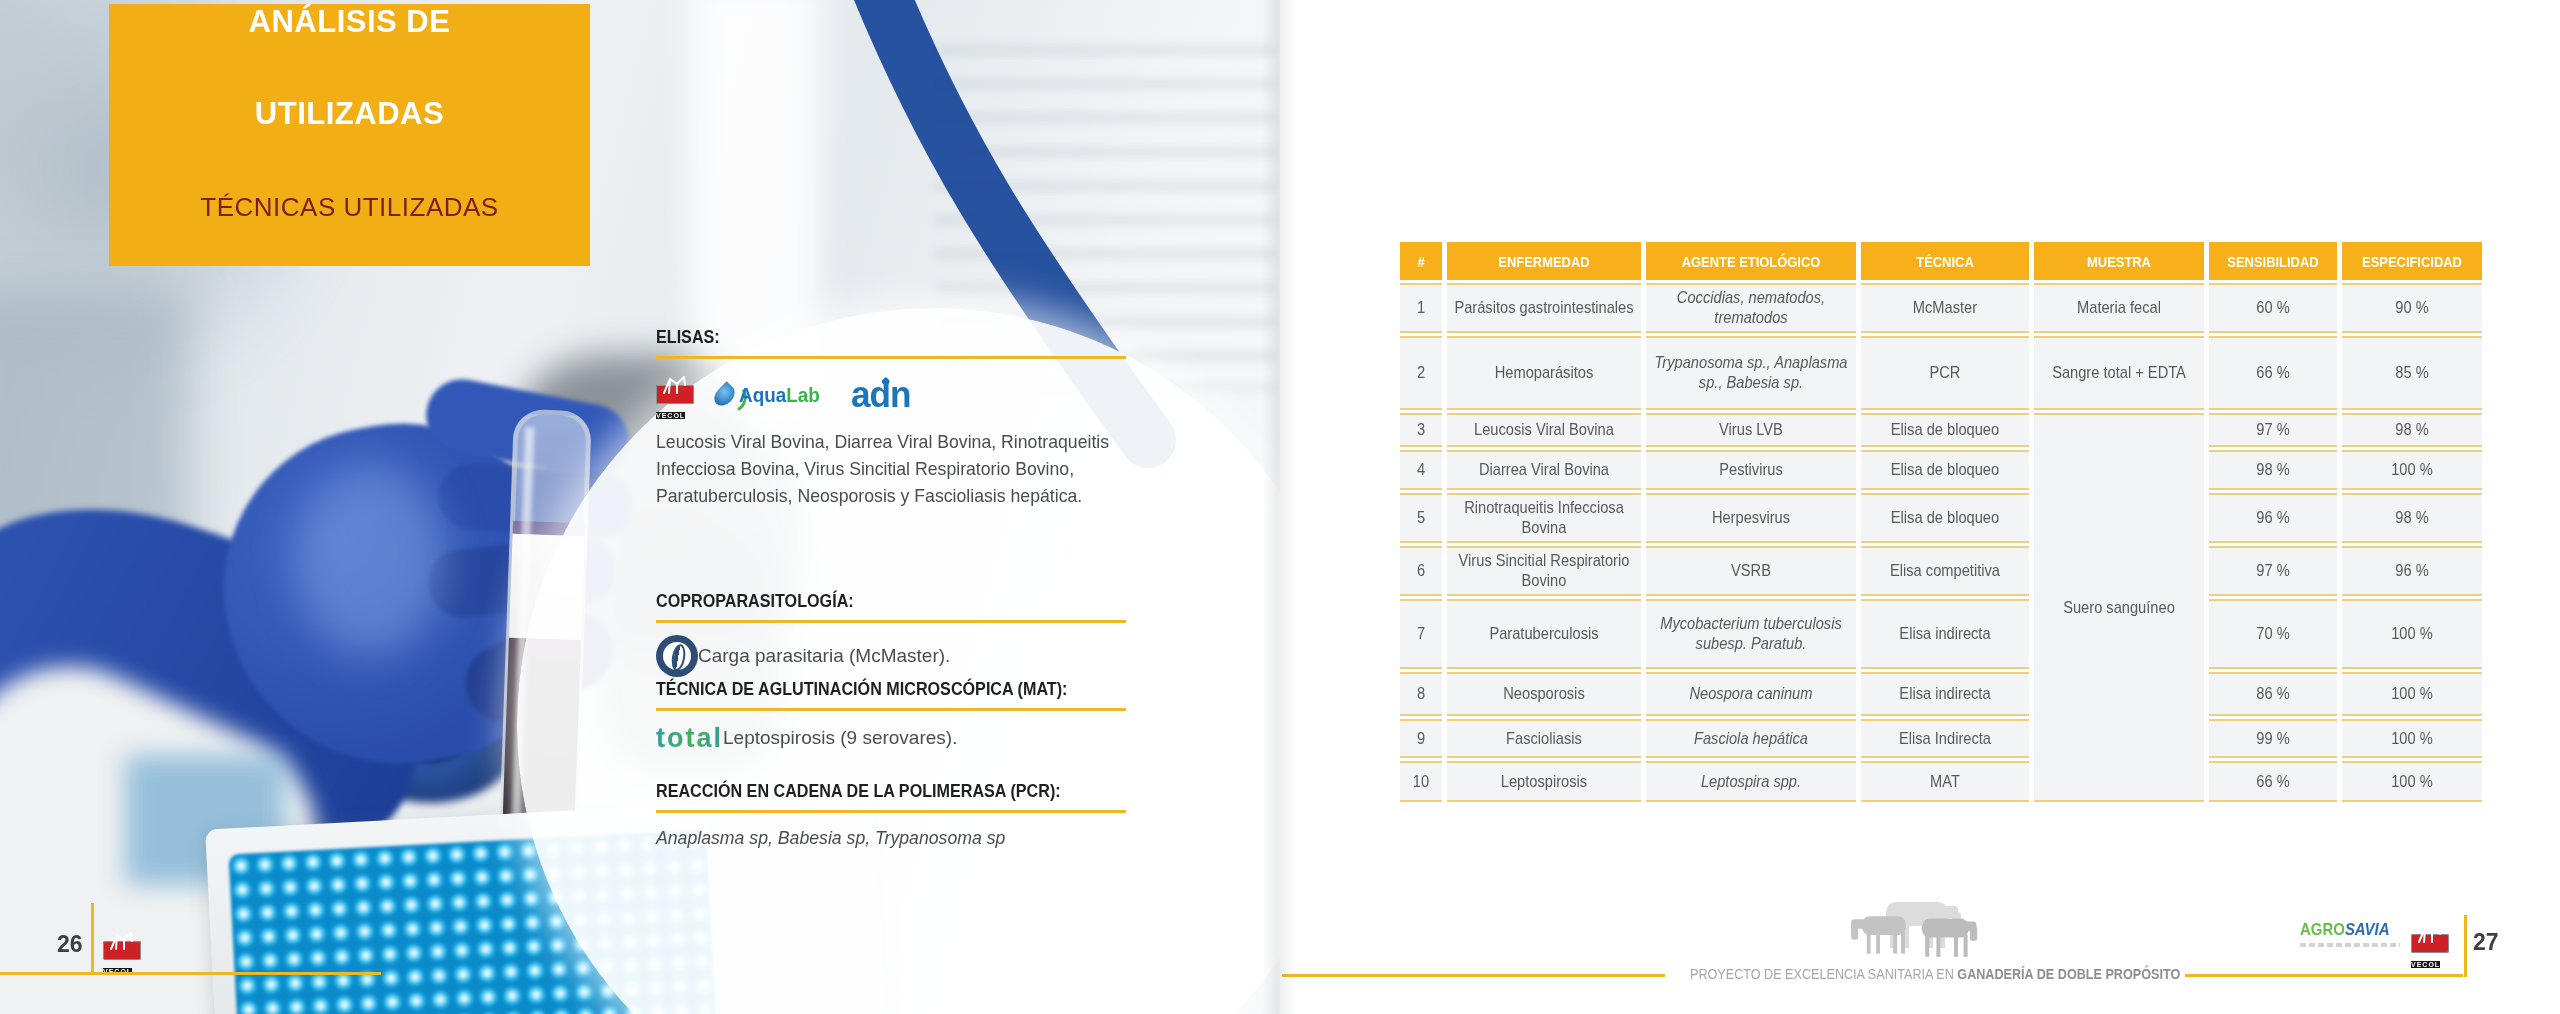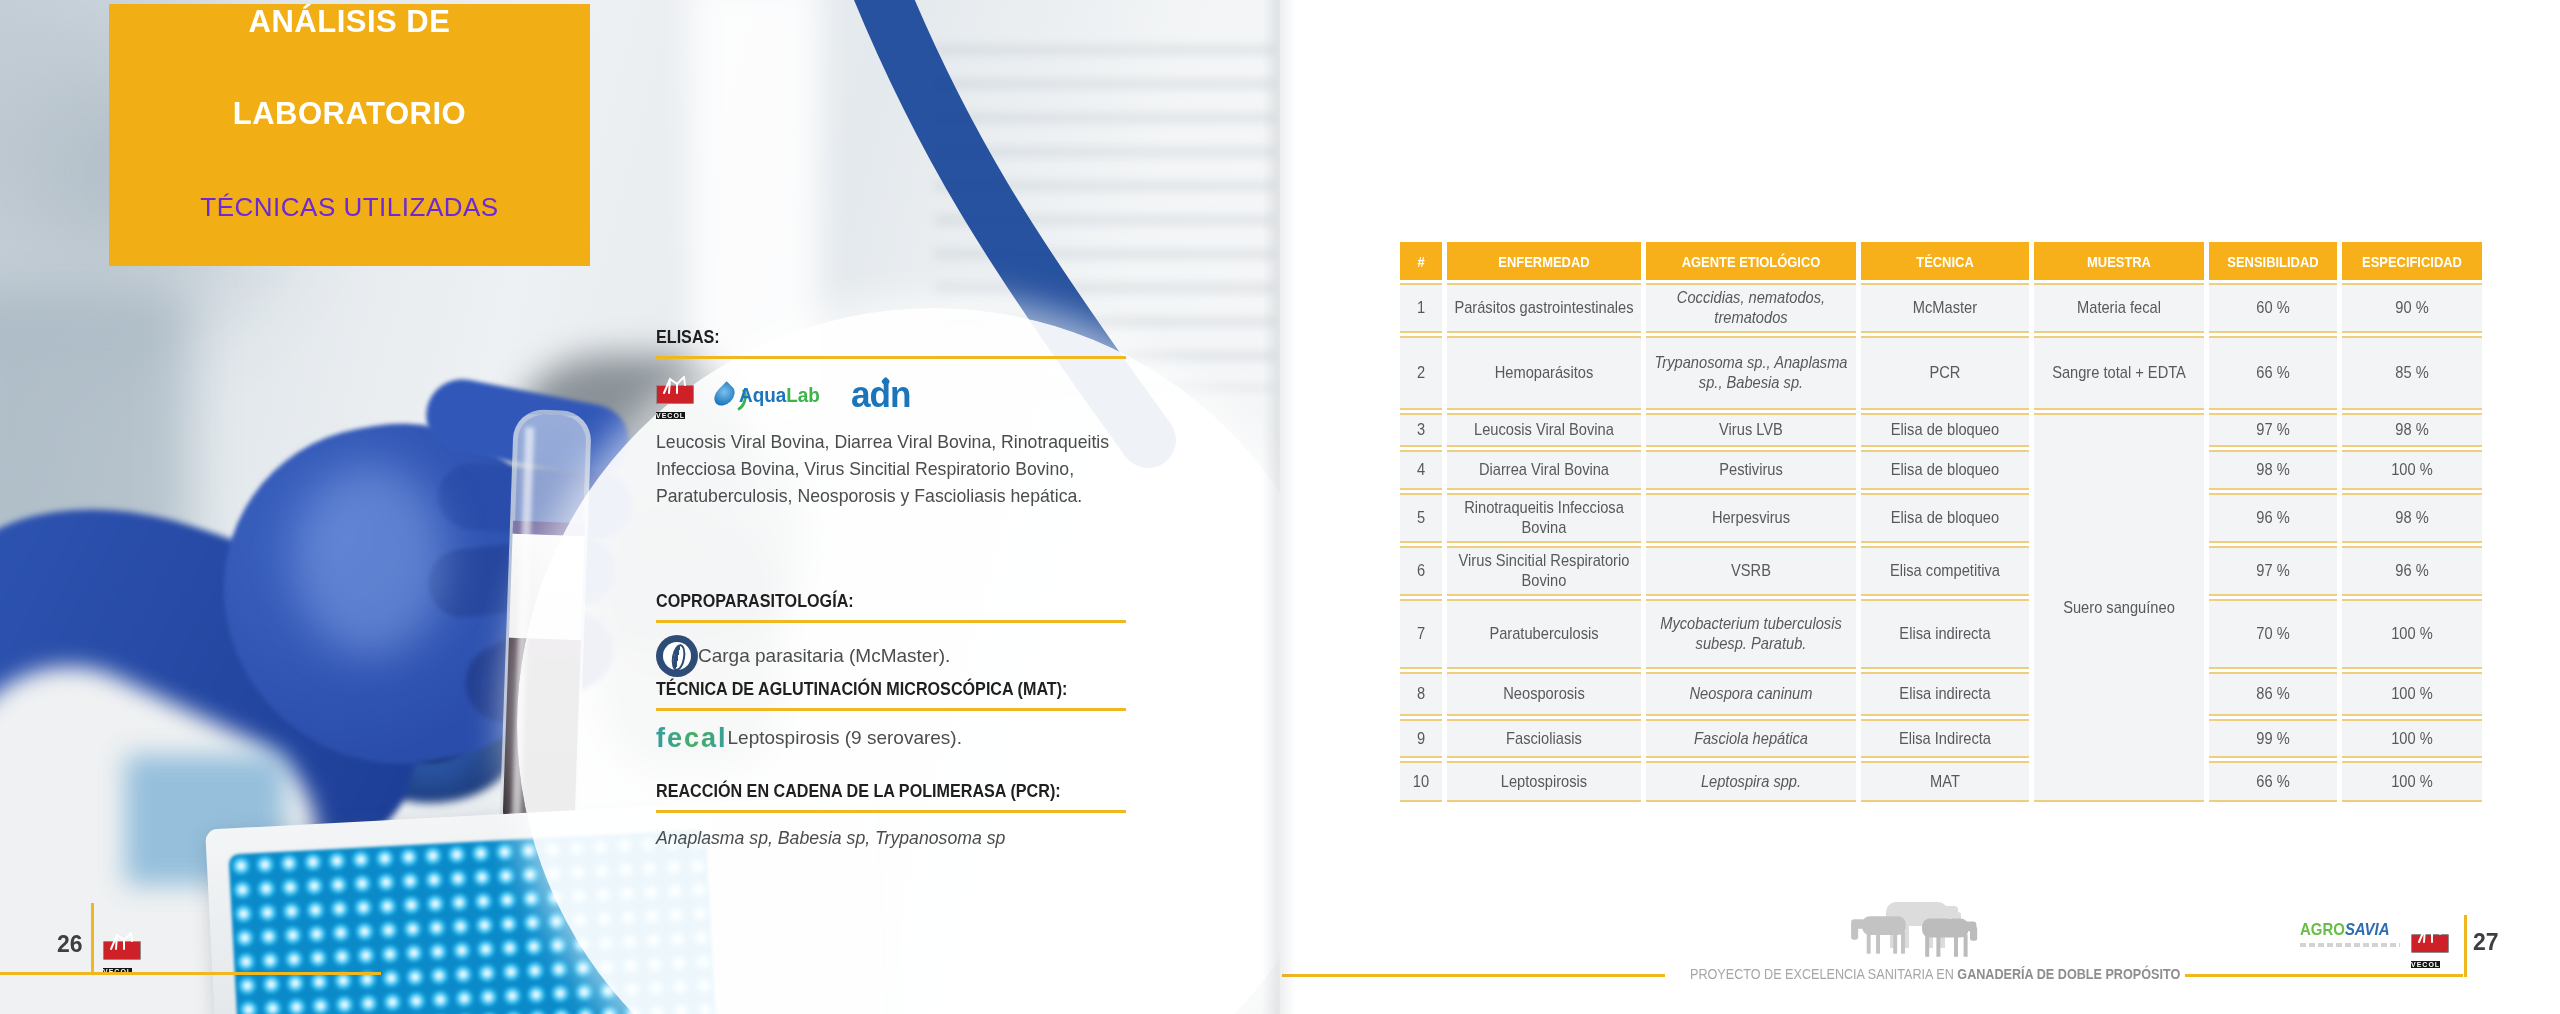--- a/index.html
+++ b/index.html
@@ -48,21 +48,21 @@
   .tips{position:absolute;left:22px;top:26px;width:478px;height:218px;border-radius:10px;background-color:#2fa8dd;filter:blur(1.5px) saturate(1.15);
     background-image:radial-gradient(circle,rgba(255,255,255,.9) 2px,rgba(125,214,246,.95) 5px,rgba(32,152,204,.95) 9px,rgba(22,132,186,.9) 11px);
     background-size:24px 24px;}
   .box-right{position:absolute;left:505px;top:12px;width:150px;height:240px;background:#eef1f2;filter:blur(3px);border-radius:8px;}
   .white-circle{left:517px;top:308px;width:834px;height:834px;border-radius:50%;
     background:rgba(255,255,255,.93);box-shadow:0 0 34px 14px rgba(255,255,255,.55);}
   
   .title-box{position:absolute;left:109px;top:4px;width:481px;height:262px;background:#F2AF15;z-index:3;
     display:flex;flex-direction:column;align-items:center;justify-content:space-between;padding-bottom:44px;box-sizing:border-box;}
   .title-box .t1{font-size:31px;font-weight:700;color:#ffffff;line-height:36px;letter-spacing:.5px;}
-  .title-box .t2{font-size:26px;font-weight:400;color:#6d28d9;line-height:30px;margin-top:4px;letter-spacing:.5px;}
+  .title-box .t2{font-size:26px;font-weight:400;color:#7f1d1d;line-height:30px;margin-top:4px;letter-spacing:.5px;}
   
   .sections{position:absolute;left:656px;top:0;width:470px;z-index:4;color:#4b4c4e;}
   .sec{position:absolute;left:0;width:470px;}
   .sec-elisas{top:326px;} .sec-copro{top:590px;} .sec-mat{top:678px;} .sec-pcr{top:780px;}
   .sec h3{margin:0;font-size:19px;font-weight:700;color:#1f1f20;line-height:22px;white-space:nowrap;
     transform:scaleX(.85);transform-origin:0 50%;}
   .rule{height:3px;background:#F0B71F;margin-top:8px;}
   .cxb{display:block;width:505px;transform:scaleX(.93);transform-origin:0 0;}
   .body-text{margin-top:11px;font-size:19px;line-height:27px;}
   .logo-row{margin-top:14px;height:44px;display:flex;align-items:center;gap:22px;}
@@ -167,21 +167,21 @@
     <div class="tipbox">
       <div class="box-body"></div>
       <div class="tips"></div>
       <div class="box-right"></div>
     </div>
     <div class="white-circle"></div>
   </div>
 
   <div class="title-box">
     <div class="t1">ANÁLISIS DE</div>
-    <div class="t1">LABORATORIO</div>
+    <div class="t1">UTILIZADAS</div>
     <div class="t2">TÉCNICAS UTILIZADAS</div>
   </div>
 
   <div class="sections">
 
     <div class="sec sec-elisas">
       <h3>ELISAS:</h3>
       <div class="rule"></div>
       <div class="logo-row">
         <span class="vecol">
@@ -207,21 +207,21 @@
       <div class="icon-row">
         <span class="copro-icon"></span>
         <span>Carga parasitaria (McMaster).</span>
       </div>
     </div>
 
     <div class="sec sec-mat">
       <h3>TÉCNICA DE AGLUTINACIÓN MICROSCÓPICA (MAT):</h3>
       <div class="rule"></div>
       <div class="icon-row">
-        <span class="icmt">fecal</span>
+        <span class="icmt">total</span>
         <span>Leptospirosis (9 serovares).</span>
       </div>
     </div>
 
     <div class="sec sec-pcr">
       <h3>REACCIÓN EN CADENA DE LA POLIMERASA (PCR):</h3>
       <div class="rule"></div>
       <div class="body-text cxb italic">Anaplasma sp, Babesia sp, Trypanosoma sp</div>
     </div>
 

